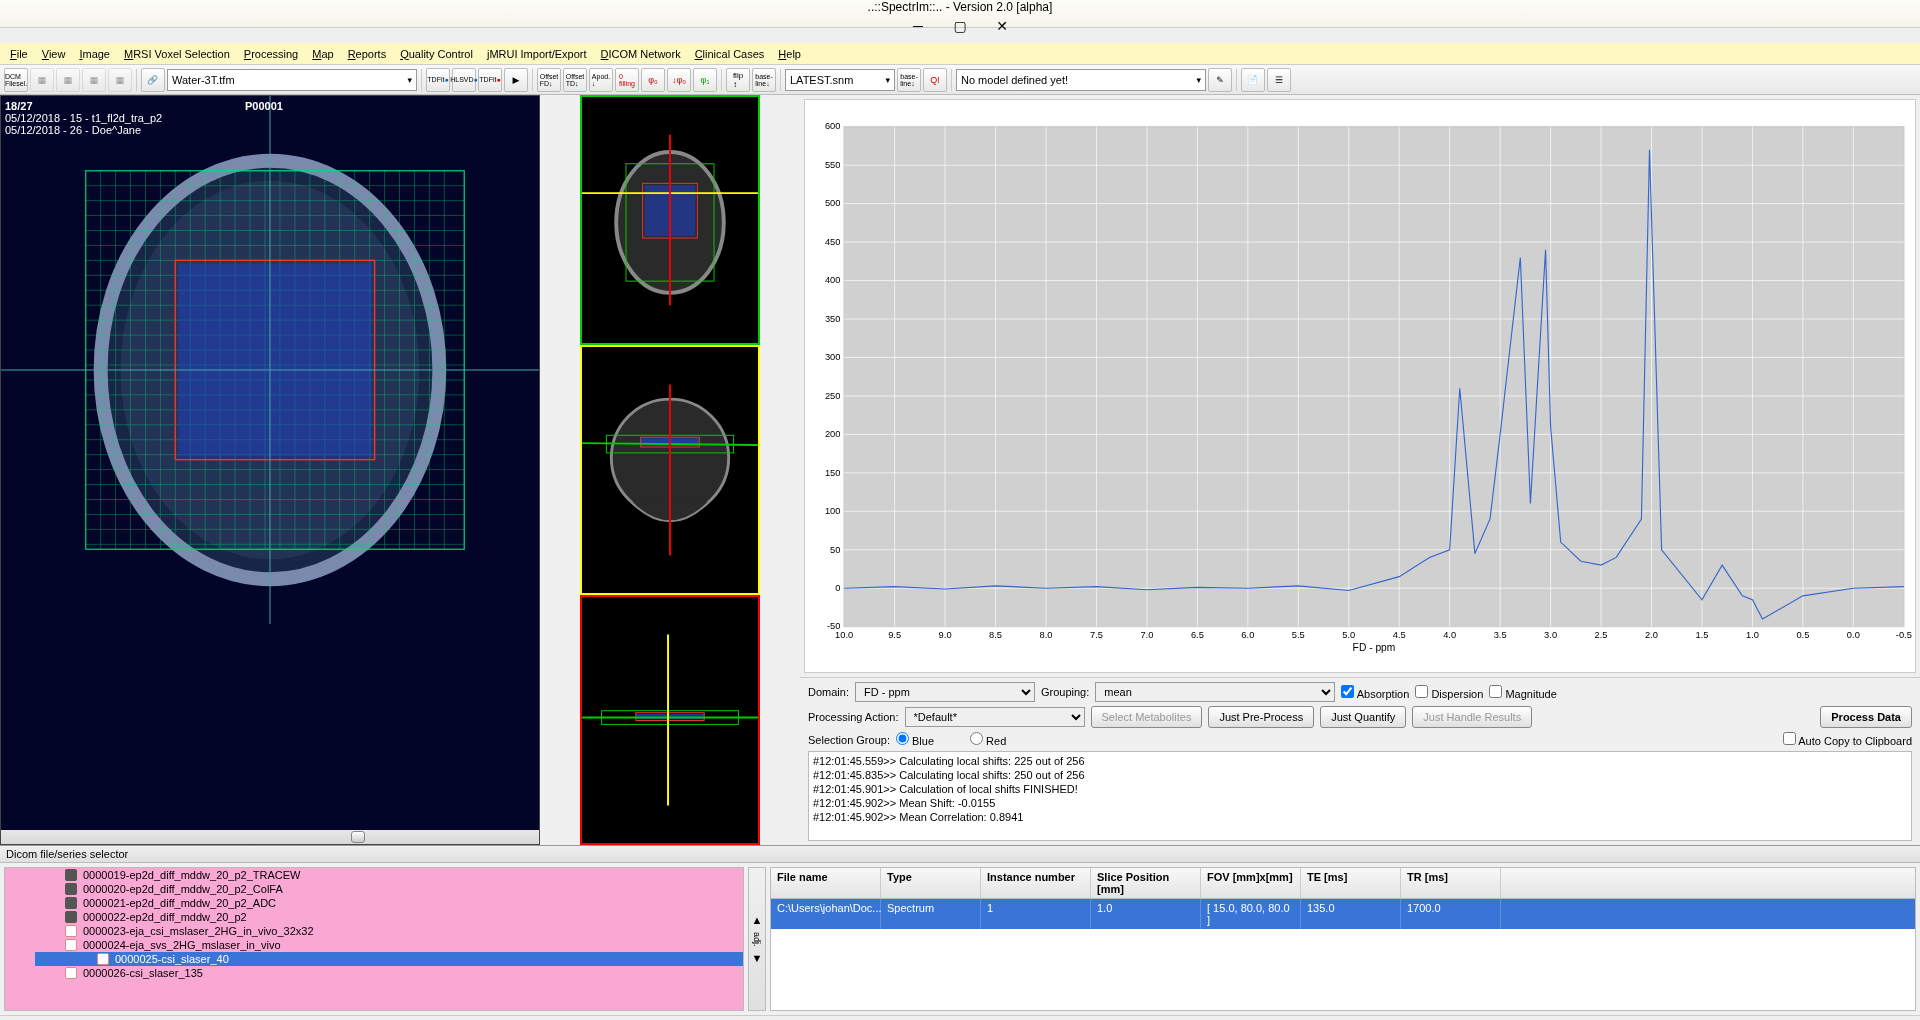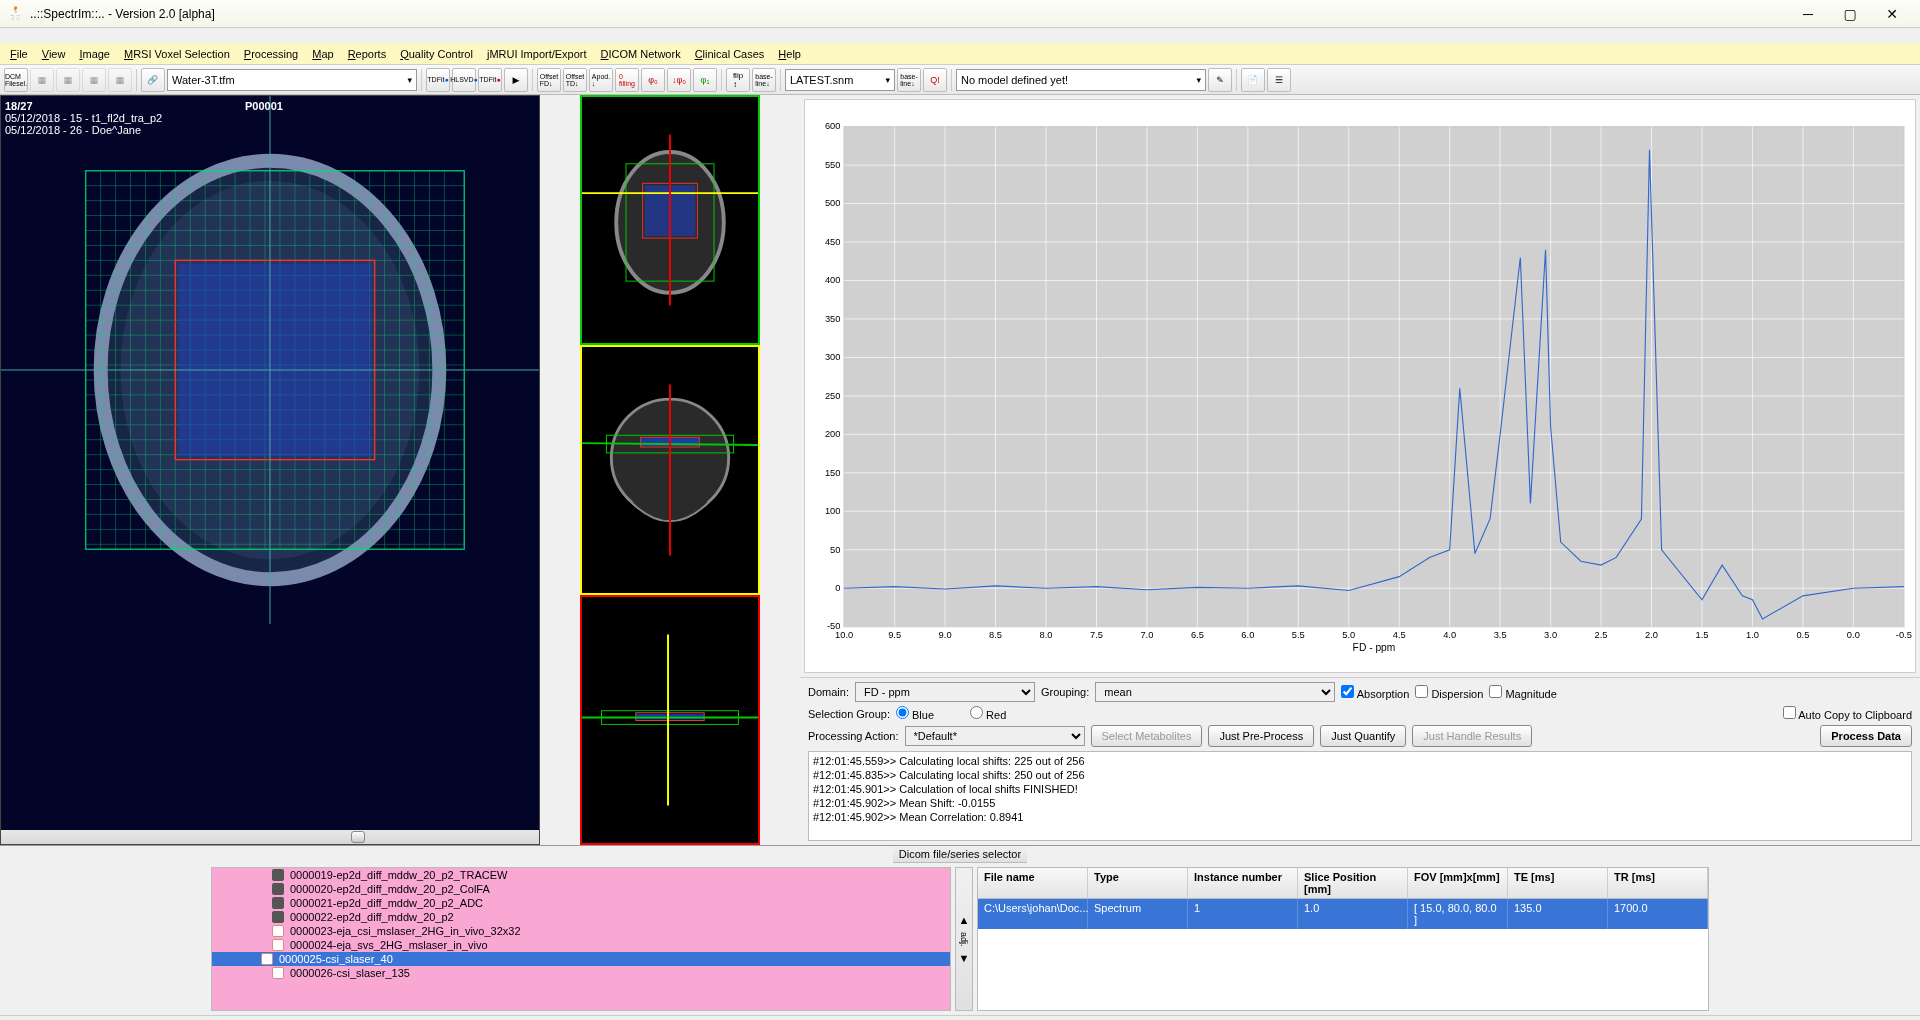--- a/index.html
+++ b/index.html
@@ -1,17 +1,17 @@
 <!DOCTYPE html>
 <html><head>
 <meta charset="utf-8">
 <style>
 * { box-sizing: border-box; margin: 0; padding: 0; }
 body { font-family: Tahoma, Arial, sans-serif; font-size: 11px; background: #f0f0f0; color: #000; overflow: hidden; }
-.titlebar { height: 28px; background: linear-gradient(#fdfdf8, #f5f5ea); border-bottom: 1px solid #ccc; display: flex; align-items: center; padding: 0 8px; }
+.titlebar { height: 28px; background: linear-gradient(#fdfdf8, #f5f5ea); border-bottom: 1px solid #ccc; display: flex; align-items: center; padding: 0 8px; flex-direction: column; }
 .titlebar .java-icon { width: 16px; height: 16px; margin-right: 6px; }
 .titlebar .title { flex: 1; font-size: 12px; }
 .titlebar .win-btns { display: flex; gap: 2px; }
 .titlebar .win-btns div { width: 40px; height: 24px; display: flex; align-items: center; justify-content: center; font-size: 14px; }
 .menubar { height: 22px; background: #fef9c3; border-bottom: 1px solid #ccc; display: flex; align-items: center; padding: 0 4px; gap: 2px; margin-top: 15px; }
 .menubar span { padding: 2px 6px; cursor: default; }
 .toolbar { height: 30px; background: linear-gradient(#f8f8f8, #e8e8e8); border-bottom: 1px solid #bbb; display: flex; align-items: center; padding: 0 4px; gap: 2px; }
 .tb-btn { width: 24px; height: 24px; border: 1px solid #bbb; background: linear-gradient(#fff,#e8e8e8); border-radius: 2px; display: flex; align-items: center; justify-content: center; font-size: 9px; cursor: pointer; }
 .tb-btn.disabled { opacity: 0.4; }
 .tb-sep { width: 1px; height: 22px; background: #ccc; margin: 0 2px; }
@@ -24,21 +24,21 @@
 .mini-view { flex: 1; border: 2px solid; position: relative; background: #000; }
 .right-panel { flex: 1; display: flex; flex-direction: column; background: #f0f0f0; }
 .chart-area { flex: 1; background: #fff; position: relative; border: 1px solid #ccc; margin: 4px; }
 .controls-area { padding: 4px 8px; border-top: 1px solid #ccc; }
 .ctrl-row { display: flex; align-items: center; gap: 6px; margin-bottom: 4px; }
 .ctrl-row label { white-space: nowrap; }
 .ctrl-row select, .ctrl-row input[type=text] { height: 20px; border: 1px solid #999; font-size: 11px; padding: 0 4px; }
 .btn { height: 22px; padding: 0 10px; border: 1px solid #888; background: linear-gradient(#fff,#e0e0e0); border-radius: 3px; font-size: 11px; cursor: pointer; }
 .btn.disabled { color: #999; }
 .log-area { height: 90px; background: #fff; border: 1px solid #bbb; overflow-y: scroll; padding: 2px 4px; font-size: 11px; line-height: 14px; }
-.bottom-panel { height: 170px; border-top: 1px solid #999; display: flex; flex-direction: column; align-items: center; }
+.bottom-panel { height: 170px; border-top: 1px solid #999; display: flex; flex-direction: column; }
 .bottom-title { background: linear-gradient(#f0f0f0,#e0e0e0); border-bottom: 1px solid #bbb; padding: 2px 6px; font-size: 11px; }
 .bottom-body { flex: 1; display: flex; }
 .series-list { flex: 0 0 740px; background: #f9a8d4; border: 1px solid #bbb; margin: 4px; overflow-y: scroll; position: relative; }
 .series-item { display: flex; align-items: center; padding: 1px 6px; gap: 6px; }
 .series-item.selected { background: #3875d7; color: #fff; }
 .series-icon { width: 12px; height: 12px; background: #555; border-radius: 2px; flex-shrink: 0; }
 .series-icon.spec { background: #fff; border: 1px solid #d88; }
 .adjust-bar { width: 18px; background: linear-gradient(#f0f0f0,#e0e0e0); border: 1px solid #bbb; margin: 4px 0; display:flex; flex-direction:column; align-items:center; justify-content:center; gap:6px; }
 .file-table { flex: 1; background: #fff; border: 1px solid #bbb; margin: 4px; display: flex; flex-direction: column; }
 .file-table .thead { display: flex; background: linear-gradient(#f8f8f8,#e4e4e4); border-bottom: 1px solid #bbb; }
@@ -323,36 +323,36 @@
       <div class="ctrl-row">
         <label>Domain:</label>
         <select style="width:180px;"><option>FD - ppm</option></select>
         <label>Grouping:</label>
         <select style="width:240px;"><option>mean</option></select>
         <label><input type="checkbox" checked="" style=""> <span>Absorption</span></label>
         <label><input type="checkbox" style=""> <span>Dispersion</span></label>
         <label><input type="checkbox" style=""> <span>Magnitude</span></label>
       </div>
       <div class="ctrl-row">
-        <label>Selection Group:</label>
-        <label><input type="radio" name="sg" checked="" style=""> <span>Blue</span></label>
-        <label style="margin-left:30px;"><input type="radio" name="sg" style=""> <span>Red</span></label>
-        <div style="flex:1;"></div>
-        <label><input type="checkbox" style=""> <span>Auto Copy to Clipboard</span></label>
-      </div>
-      <div class="ctrl-row">
         <label>Processing Action:</label>
         <select style="width:180px;"><option>*Default*</option></select>
         <button class="btn disabled">Select Metabolites</button>
         <button class="btn">Just Pre-Process</button>
         <button class="btn">Just Quantify</button>
         <button class="btn disabled">Just Handle Results</button>
         <div style="flex:1;"></div>
         <button class="btn" style="font-weight:bold;">Process Data</button>
       </div>
+      <div class="ctrl-row">
+        <label>Selection Group:</label>
+        <label><input type="radio" name="sg" checked="" style=""> <span>Blue</span></label>
+        <label style="margin-left:30px;"><input type="radio" name="sg" style=""> <span>Red</span></label>
+        <div style="flex:1;"></div>
+        <label><input type="checkbox" style=""> <span>Auto Copy to Clipboard</span></label>
+      </div>
       <div class="log-area" id="log-area">
           <div>#12:01:45.559&gt;&gt; Calculating local shifts: 225 out of 256</div>
           <div>#12:01:45.835&gt;&gt; Calculating local shifts: 250 out of 256</div>
           <div>#12:01:45.901&gt;&gt; Calculation of local shifts FINISHED!</div>
           <div>#12:01:45.902&gt;&gt; Mean Shift: -0.0155</div>
           <div>#12:01:45.902&gt;&gt; Mean Correlation: 0.8941</div>
         </div>
     </div>
   </div>
 </div>
@@ -378,21 +378,21 @@
           <span>0000022-ep2d_diff_mddw_20_p2</span>
         </div>
         <div class="series-item" style="padding-left: 60px;">
           <div class="series-icon spec"></div>
           <span>0000023-eja_csi_mslaser_2HG_in_vivo_32x32</span>
         </div>
         <div class="series-item" style="padding-left: 60px;">
           <div class="series-icon spec"></div>
           <span>0000024-eja_svs_2HG_mslaser_in_vivo</span>
         </div>
-        <div class="series-item selected" style="padding-left: 49px;">
+        <div class="series-item selected" style="padding-left: 62px; margin-left: 30px;">
           <div class="series-icon spec"></div>
           <span>0000025-csi_slaser_40</span>
         </div>
         <div class="series-item" style="padding-left: 60px;">
           <div class="series-icon spec"></div>
           <span>0000026-csi_slaser_135</span>
         </div>
       </div>
     <div class="adjust-bar">
       <span>▲</span>

